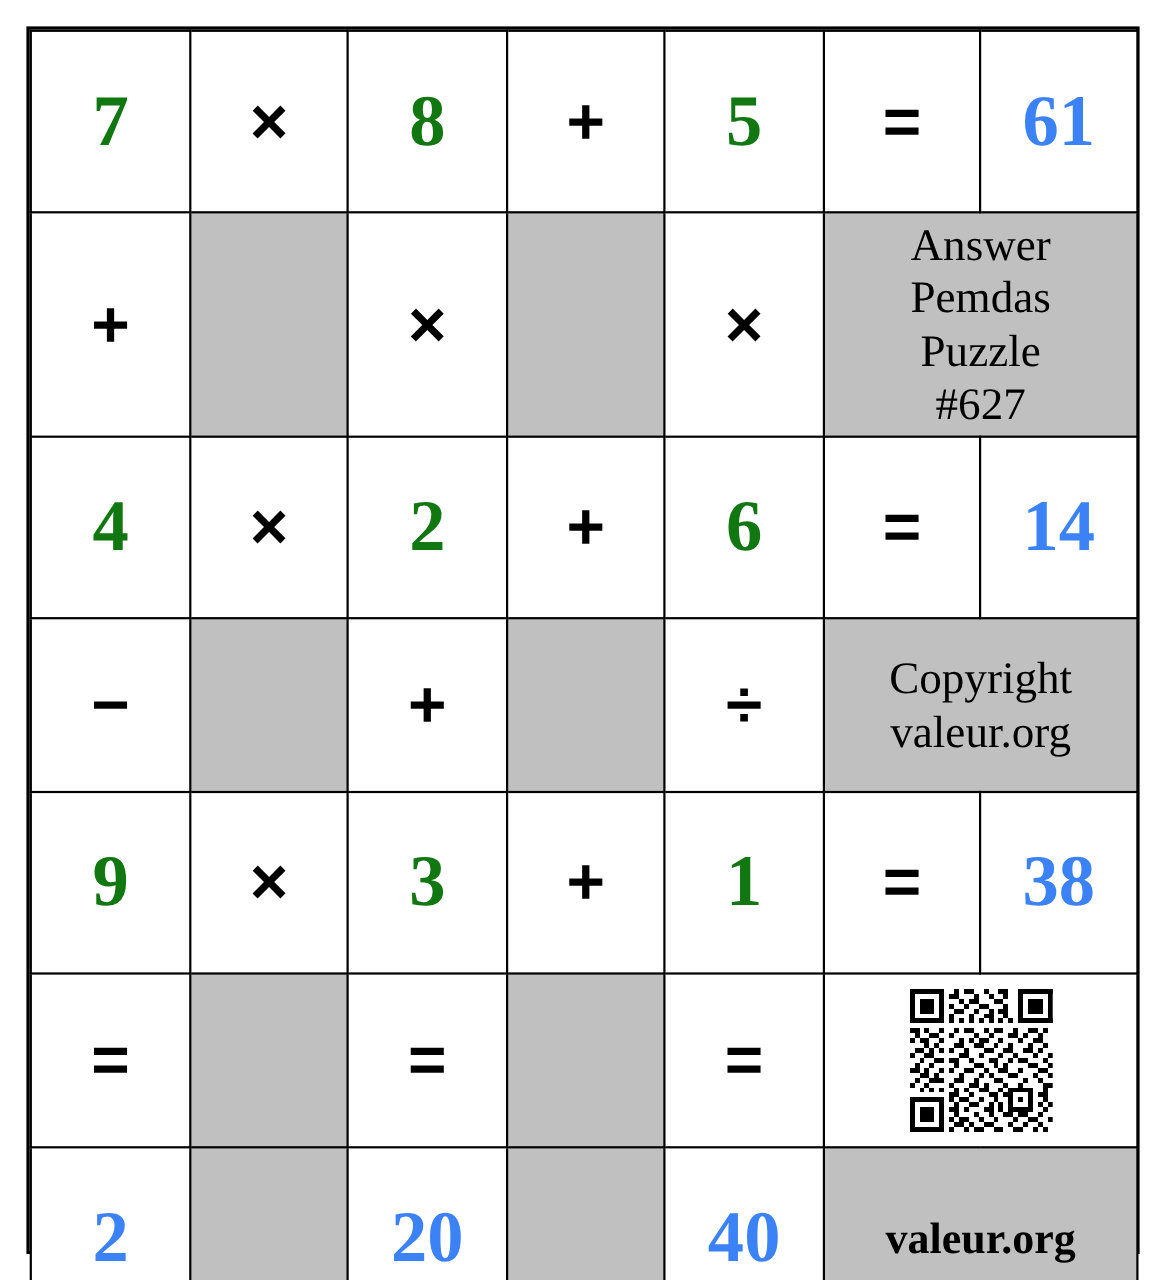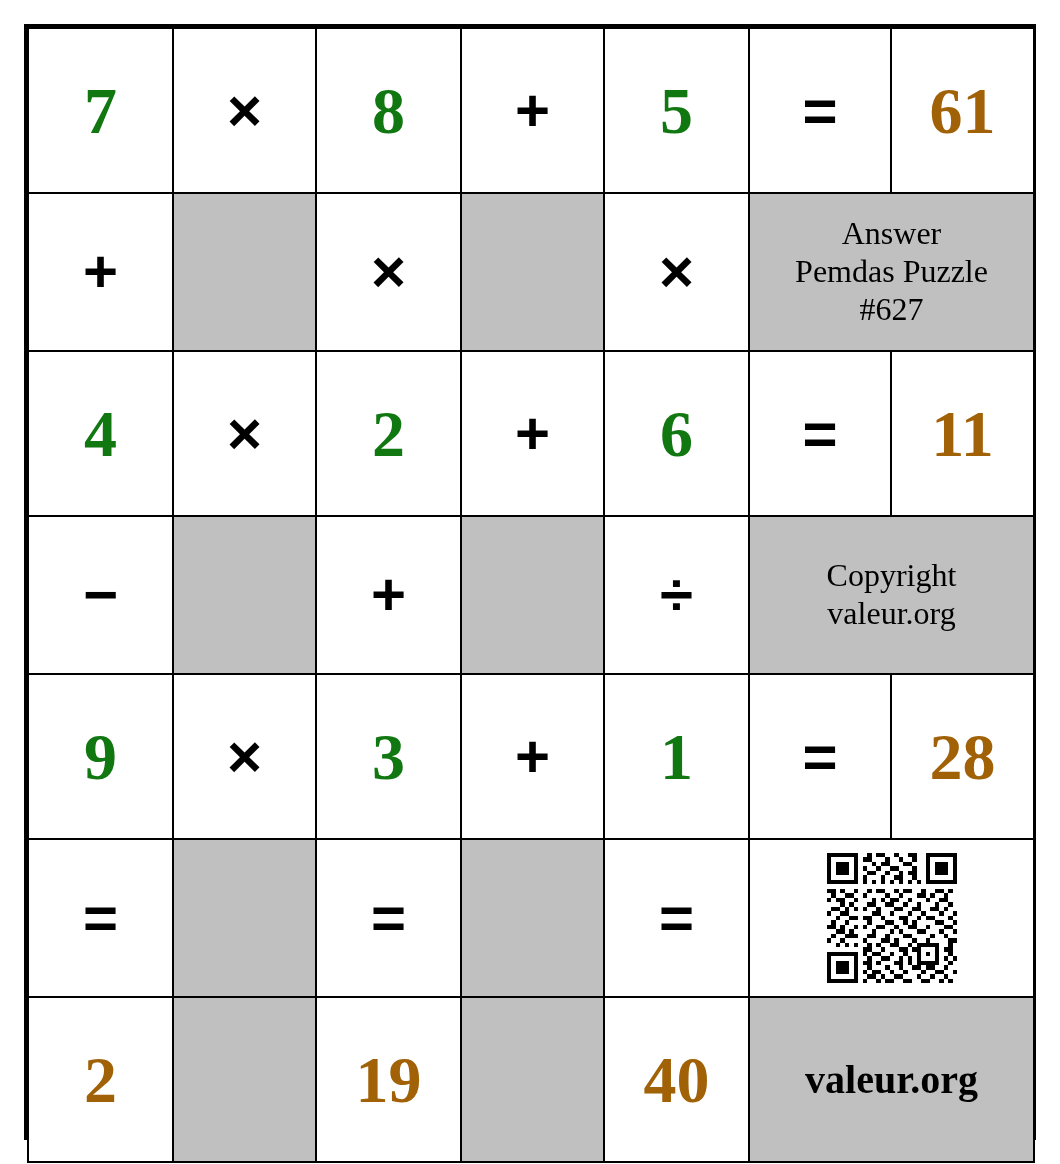--- a/index.html
+++ b/index.html
@@ -44,34 +44,34 @@
   col.c4 { width: 145px; }
   col.c5 { width: 142px; }
   col.c6 { width: 143px; }
 
   tr.r-num { height: 165px; }
   tr.r-op  { height: 158px; }
 
   .num {
     font-size: 66px;
     font-weight: bold;
-    color: #a16207;
+    color: #3b82f6;
     line-height: 1;
   }
   .num.green { color: #117711; }
   .op {
     font-size: 60px;
     font-weight: bold;
     color: #000000;
     line-height: 1;
     font-family: "Liberation Sans", sans-serif;
   }
   .shaded { background: #c0c0c0 !important; }
   .note {
-    font-size: 32px;
+    font-size: 41px;
     line-height: 1.18;
     color: #000000;
     padding: 4px 18px;
   }
   .brand {
     font-size: 40px;
     font-weight: bold;
     color: #000000;
   }
   .qr-cell { background: #ffffff !important; }
@@ -121,21 +121,21 @@
         </td>
       </tr>
 
       <tr class="r-num">
         <td><span class="num green">4</span></td>
         <td><span class="op">×</span></td>
         <td><span class="num green">2</span></td>
         <td><span class="op">+</span></td>
         <td><span class="num green">6</span></td>
         <td><span class="op">=</span></td>
-        <td><span class="num">11</span></td>
+        <td><span class="num">14</span></td>
       </tr>
 
       <tr class="r-op">
         <td><span class="op">−</span></td>
         <td class="shaded"></td>
         <td><span class="op">+</span></td>
         <td class="shaded"></td>
         <td><span class="op">÷</span></td>
         <td class="shaded" colspan="2">
           <div class="note">
@@ -145,21 +145,21 @@
         </td>
       </tr>
 
       <tr class="r-num">
         <td><span class="num green">9</span></td>
         <td><span class="op">×</span></td>
         <td><span class="num green">3</span></td>
         <td><span class="op">+</span></td>
         <td><span class="num green">1</span></td>
         <td><span class="op">=</span></td>
-        <td><span class="num">28</span></td>
+        <td><span class="num">38</span></td>
       </tr>
 
       <tr class="r-op">
         <td><span class="op">=</span></td>
         <td class="shaded"></td>
         <td><span class="op">=</span></td>
         <td class="shaded"></td>
         <td><span class="op">=</span></td>
         <td class="qr-cell" colspan="2">
           <svg class="qr" width="130" height="130" viewBox="0 0 29 29" shape-rendering="crispEdges">
@@ -379,21 +379,21 @@
                 <rect x="25" y="28" width="1" height="1"></rect>
               <rect x="27" y="28" width="1" height="1"></rect>
             </g>
           </svg>
         </td>
       </tr>
 
       <tr class="r-num">
         <td><span class="num">2</span></td>
         <td class="shaded"></td>
-        <td><span class="num">19</span></td>
+        <td><span class="num">20</span></td>
         <td class="shaded"></td>
         <td><span class="num">40</span></td>
         <td class="shaded" colspan="2">
           <span class="brand">valeur.org</span>
         </td>
       </tr>
     </tbody>
   </table>
 </div>
 

